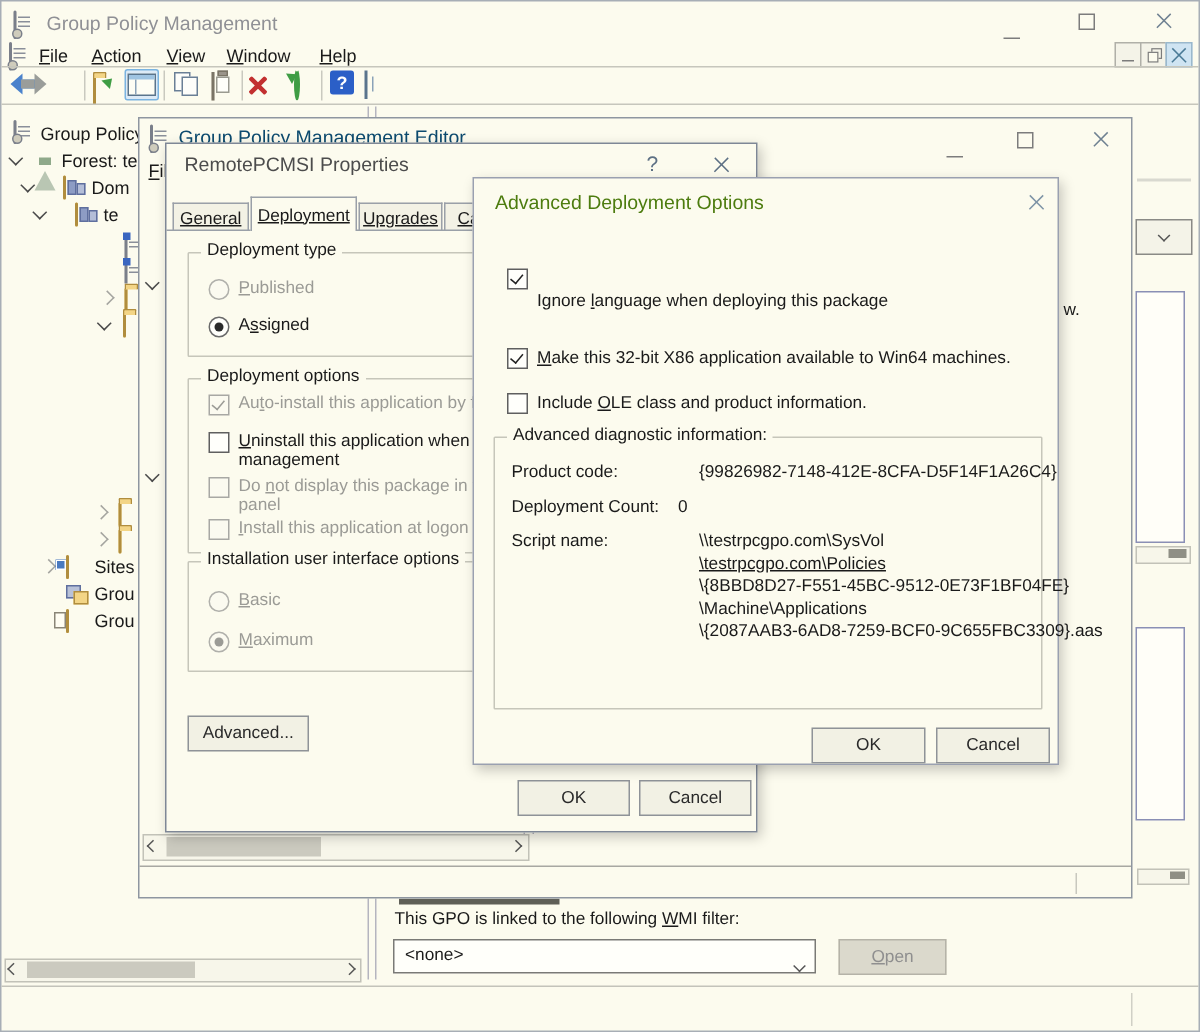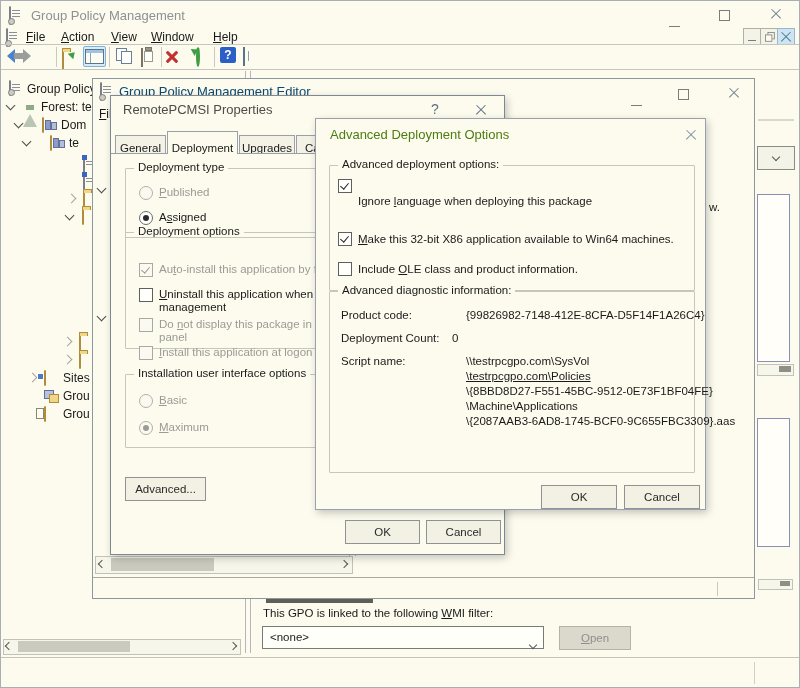--- a/index.html
+++ b/index.html
@@ -96,21 +96,21 @@
   .cb{position:absolute;width:12px;height:12px;background:#fffffb;border:1px solid #5f5f5f;}
   .cb.d{border-color:#a8a8a4;background:#fbfaf0;}
   .cb .mark{position:absolute;left:2.5px;top:0.5px;width:4px;height:7px;border-right:1.8px solid #222;border-bottom:1.8px solid #222;transform:rotate(40deg);}
   .cb.d .mark{border-color:#9b9b96;}
   .radio{position:absolute;width:12px;height:12px;border:1px solid #6a6a6a;border-radius:50%;background:#fffffb;}
   .radio.d{border-color:#b0b0ab;background:#fbfaf0;}
   .radio .dot{position:absolute;left:3px;top:3px;width:6px;height:6px;border-radius:50%;background:#2a2a2a;}
   .radio.d .dot{background:#9b9b96;}
   .btn{background:#f2f1e4;border:1px solid #8f9398;font-size:11.5px;color:#2a2a2a;display:flex;align-items:center;justify-content:center;}
   .btn.disabled{background:#dbd9cc;border-color:#b5b3a8;color:#8f8f8f;}
-  .tab{position:absolute;border:1px solid #9aa0a8;border-bottom:none;background:#f3f2e5;font-size:11.5px;display:flex;align-items:flex-end;justify-content:center;padding-top:1px;box-sizing:border-box;}
+  .tab{position:absolute;border:1px solid #9aa0a8;border-bottom:none;background:#f3f2e5;font-size:11.5px;display:flex;align-items:center;justify-content:center;padding-top:1px;box-sizing:border-box;text-decoration:underline;}
   .tab.active{background:#fcfbee;z-index:3;}
 </style>
 </head>
 <body>
 
 <div class="abs" id="main-frame">
 
   <div class="abs" style="left:0;top:0;width:798px;height:28px;">
     <span class="abs scroll-ic" style="left:8px;top:6px;"></span>
     <span class="abs txt titlebar-text" style="left:30px;top:7px;">Group Policy Management</span>
@@ -319,21 +319,21 @@
     <span class="legend">Deployment type</span>
   </div>
   <span class="radio d" style="left:28px;top:90px;"></span>
   <span class="abs txt lbl dis" style="left:48px;top:90px;"><span class="u">P</span><span>ublished</span></span>
   <span class="radio" style="left:28px;top:115px;">
       <span class="dot"></span>
     </span>
   <span class="abs txt lbl" style="left:48px;top:115px;"><span>A</span><span class="u">s</span><span>signed</span></span>
 
   
-  <div class="fieldset" style="left:14px;top:136px;width:358px;height:115px;">
+  <div class="fieldset" style="left:14px;top:156px;width:358px;height:115px;">
     <span class="legend">Deployment options</span>
   </div>
   <span class="cb d" style="left:28px;top:167px;">
       <span class="mark"></span>
     </span>
   <span class="abs txt lbl dis" style="left:48px;top:167px;"><span>Au</span><span class="u">t</span><span>o-install this application by file e</span></span>
   <span class="cb" style="left:28px;top:192px;"></span>
   <span class="abs txt lbl" style="left:48px;top:192px;"><span class="u">U</span><span>ninstall this application when it fa</span></span>
   <span class="abs txt lbl" style="left:48px;top:205px;">management</span>
   <span class="cb d" style="left:28px;top:222px;"></span>
@@ -356,23 +356,20 @@
   <div class="abs btn" style="left:14px;top:381px;width:79px;height:22px;">Advanced...</div>
   <div class="abs btn" style="left:234px;top:424px;width:73px;height:22px;">OK</div>
   <div class="abs btn" style="left:315px;top:424px;width:73px;height:22px;">Cancel</div>
 </div>
 
 <div class="abs dlg" style="left:315px;top:118px;width:389px;height:390px;border:1px solid #9aa0b0;z-index:4;">
   <span class="abs txt" style="left:14px;top:8px;font-size:13px;color:#4d7c0f;">Advanced Deployment Options</span>
   <span class="abs glyph-x" style="left:368px;top:9px;color:#7d93a5;"></span>
 
   
-  <div class="fieldset" style="left:13px;top:46px;width:364px;height:124px;">
-    <span class="legend">Advanced deployment options:</span>
-  </div>
   <span class="cb" style="left:22px;top:60px;">
       <span class="mark"></span>
     </span>
   <span class="abs txt lbl" style="left:42px;top:76px;"><span>Ignore </span><span class="u">l</span><span>anguage when deploying this package</span></span>
   <span class="cb" style="left:22px;top:113px;">
       <span class="mark"></span>
     </span>
   <span class="abs txt lbl" style="left:42px;top:114px;"><span class="u">M</span><span>ake this 32-bit X86 application available to Win64 machines.</span></span>
   <span class="cb" style="left:22px;top:143px;"></span>
   <span class="abs txt lbl" style="left:42px;top:144px;"><span>Include </span><span class="u">O</span><span>LE class and product information.</span></span>
@@ -383,17 +380,17 @@
   </div>
   <span class="abs txt lbl" style="left:25px;top:190px;">Product code:</span>
   <span class="abs txt lbl" style="left:150px;top:190px;">{99826982-7148-412E-8CFA-D5F14F1A26C4}</span>
   <span class="abs txt lbl" style="left:25px;top:213px;">Deployment Count:</span>
   <span class="abs txt lbl" style="left:136px;top:213px;">0</span>
   <span class="abs txt lbl" style="left:25px;top:236px;">Script name:</span>
   <span class="abs txt lbl" style="left:150px;top:236px;">\\testrpcgpo.com\SysVol</span>
   <span class="abs txt lbl" style="left:150px;top:251px;text-decoration:underline;">\testrpcgpo.com\Policies</span>
   <span class="abs txt lbl" style="left:150px;top:266px;">\{8BBD8D27-F551-45BC-9512-0E73F1BF04FE}</span>
   <span class="abs txt lbl" style="left:150px;top:281px;">\Machine\Applications</span>
-  <span class="abs txt lbl" style="left:150px;top:296px;">\{2087AAB3-6AD8-1745-BCF0-9C655FBC3309}.aas</span>
+  <span class="abs txt lbl" style="left:150px;top:296px;">\{2087AAB3-6AD8-7259-BCF0-9C655FBC3309}.aas</span>
 
   <div class="abs btn" style="left:225px;top:366px;width:74px;height:22px;">OK</div>
   <div class="abs btn" style="left:308px;top:366px;width:74px;height:22px;">Cancel</div>
 </div>
 
 </body></html>

